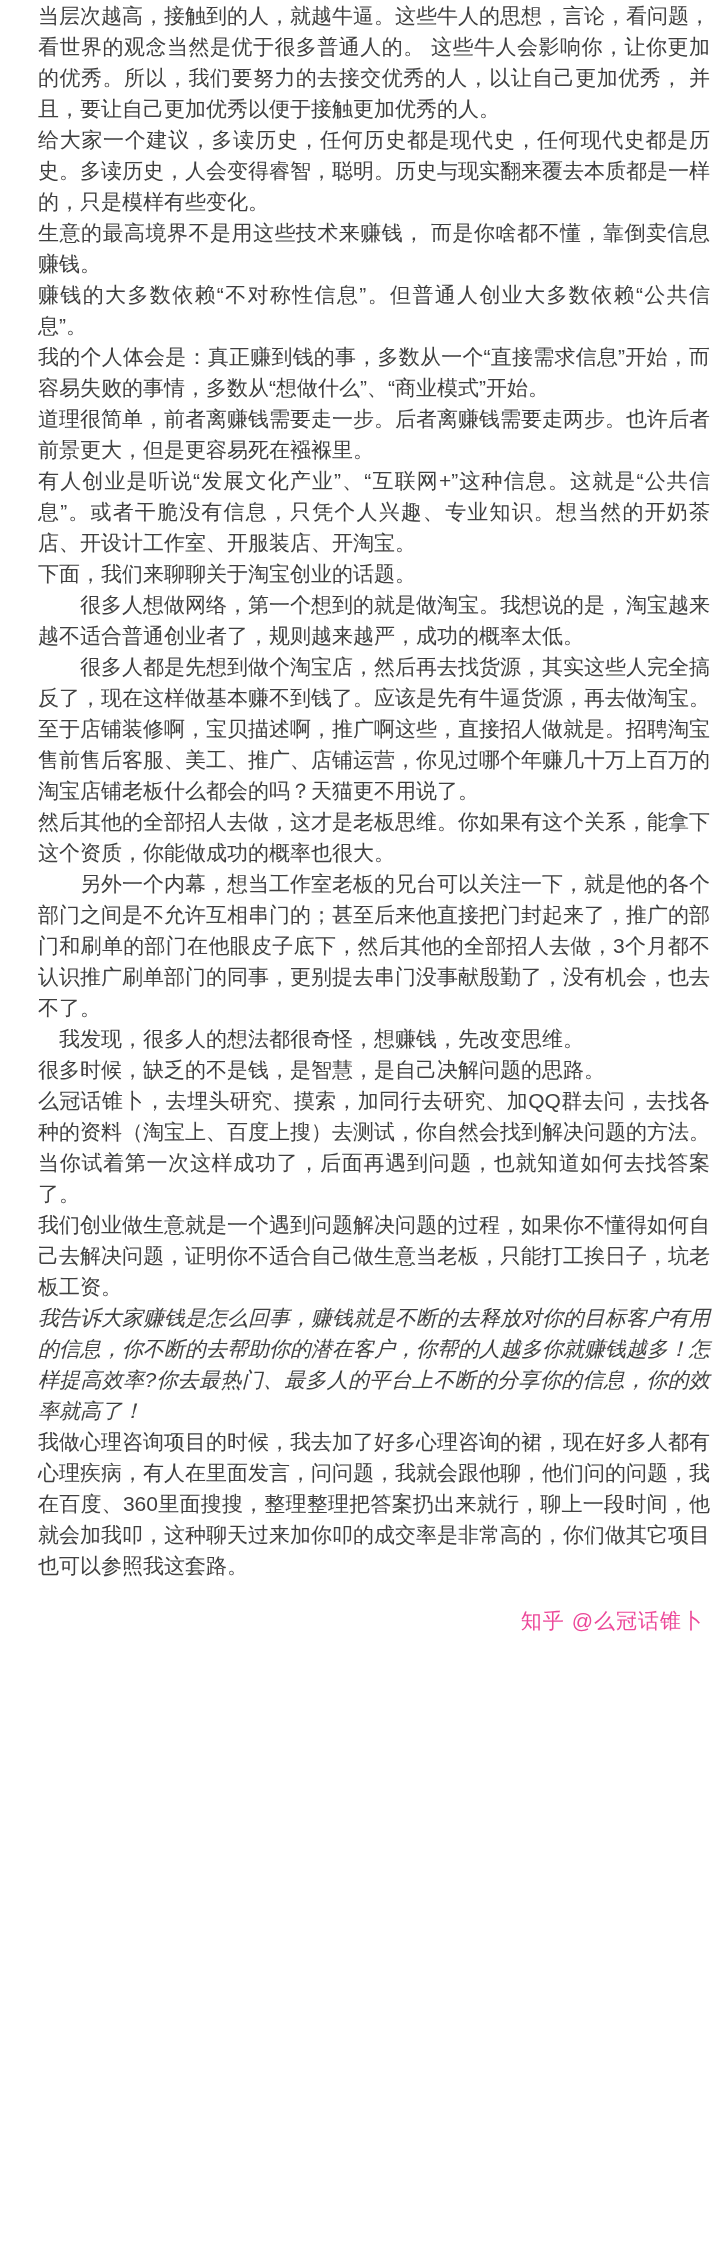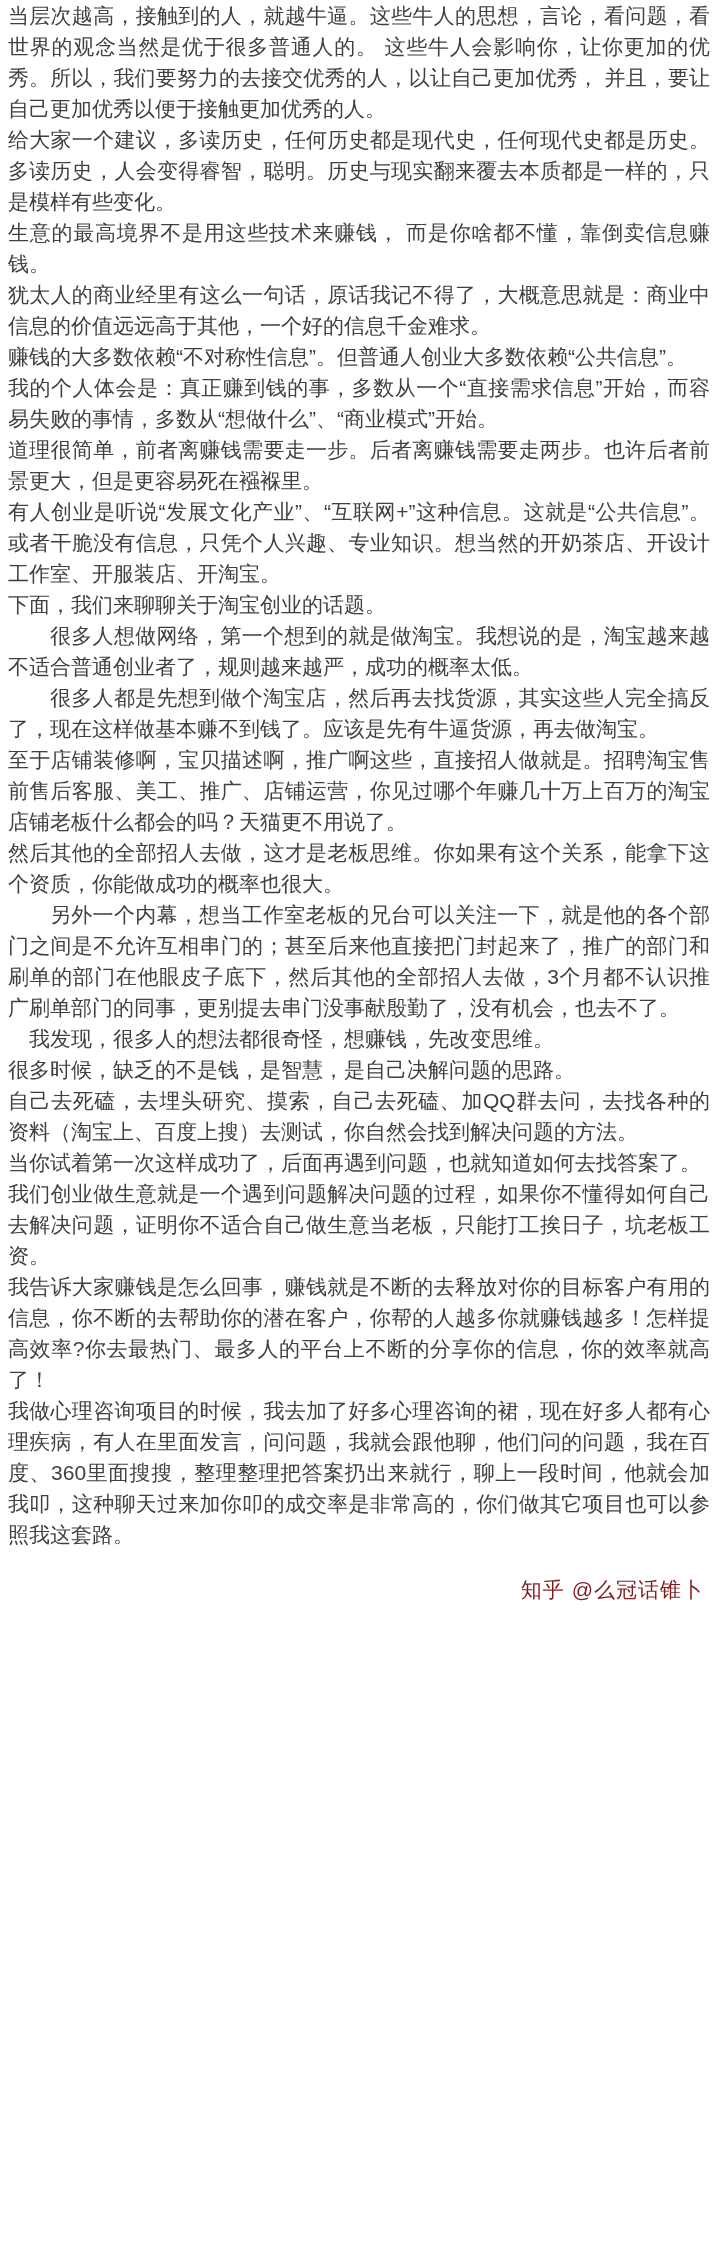--- a/index.html
+++ b/index.html
@@ -13,69 +13,69 @@
     overflow: hidden;
     box-sizing: border-box;
   }
   .article {
     padding: 0 10px 0 8px;
     font-family: "Liberation Sans", "DejaVu Sans", sans-serif;
     font-size: 21px;
     line-height: 31px;
     color: #404040;
     text-align: justify;
+    margin-left: 30px;
   }
   .article p {
     margin: 0;
   }
   
   .mt30 { margin-top: 30px; }
   .mt58 { margin-top: 58px; }
   .mt56 { margin-top: 56px; }
   .mt28 { margin-top: 28px; }
   .mt26 { margin-top: 26px; }
   .mt33 { margin-top: 33px; }
   .mt45 { margin-top: 45px; }
   .mt54 { margin-top: 54px; }
   .mt53 { margin-top: 53px; }
   .mt43 { margin-top: 43px; }
-  .mt55 { margin-top: 55px; }
+  .mt55 { margin-top: 55px; font-style: italic; }
   
   .ind1 { text-indent: 1em; }
   .ind2 { text-indent: 2em; }
   .watermark {
     margin-top: 26px;
     padding-right: 16px;
     text-align: right;
     font-family: "Liberation Sans", "DejaVu Sans", sans-serif;
     font-size: 21px;
-    color: #7f1d1d;
+    color: #ec4899;
     letter-spacing: 1px;
   }
 </style>
 </head>
 <body>
 
 <div class="article">
   <p class="mt30">当层次越高，接触到的人，就越牛逼。这些牛人的思想，言论，看问题，看世界的观念当然是优于很多普通人的。 这些牛人会影响你，让你更加的优秀。所以，我们要努力的去接交优秀的人，以让自己更加优秀， 并且，要让自己更加优秀以便于接触更加优秀的人。</p>
   <p class="mt30">给大家一个建议，多读历史，任何历史都是现代史，任何现代史都是历史。多读历史，人会变得睿智，聪明。历史与现实翻来覆去本质都是一样的，只是模样有些变化。</p>
   <p class="mt58">生意的最高境界不是用这些技术来赚钱， 而是你啥都不懂，靠倒卖信息赚钱。</p>
-  <p class="mt56">犹太人的商业经里有这么一句话，原话我记不得了，大概意思就是：商业中信息的价值远远高于其他，一个好的信息千金难求。</p>
   <p class="mt28">赚钱的大多数依赖“不对称性信息”。但普通人创业大多数依赖“公共信息”。</p>
   <p class="mt33">我的个人体会是：真正赚到钱的事，多数从一个“直接需求信息”开始，而容易失败的事情，多数从“想做什么”、“商业模式”开始。</p>
   <p>道理很简单，前者离赚钱需要走一步。后者离赚钱需要走两步。也许后者前景更大，但是更容易死在襁褓里。</p>
   <p class="mt45">有人创业是听说“发展文化产业”、“互联网+”这种信息。这就是“公共信息”。或者干脆没有信息，只凭个人兴趣、专业知识。想当然的开奶茶店、开设计工作室、开服装店、开淘宝。</p>
   <p class="mt54">下面，我们来聊聊关于淘宝创业的话题。</p>
   <p class="ind2">很多人想做网络，第一个想到的就是做淘宝。我想说的是，淘宝越来越不适合普通创业者了，规则越来越严，成功的概率太低。</p>
   <p class="ind2">很多人都是先想到做个淘宝店，然后再去找货源，其实这些人完全搞反了，现在这样做基本赚不到钱了。应该是先有牛逼货源，再去做淘宝。</p>
   <p>至于店铺装修啊，宝贝描述啊，推广啊这些，直接招人做就是。招聘淘宝售前售后客服、美工、推广、店铺运营，你见过哪个年赚几十万上百万的淘宝店铺老板什么都会的吗？天猫更不用说了。</p>
   <p>然后其他的全部招人去做，这才是老板思维。你如果有这个关系，能拿下这个资质，你能做成功的概率也很大。</p>
   <p class="ind2">另外一个内幕，想当工作室老板的兄台可以关注一下，就是他的各个部门之间是不允许互相串门的；甚至后来他直接把门封起来了，推广的部门和刷单的部门在他眼皮子底下，然后其他的全部招人去做，3个月都不认识推广刷单部门的同事，更别提去串门没事献殷勤了，没有机会，也去不了。</p>
   <p class="mt53 ind1">我发现，很多人的想法都很奇怪，想赚钱，先改变思维。</p>
   <p>很多时候，缺乏的不是钱，是智慧，是自己决解问题的思路。</p>
-  <p>自己去死磕，去埋头研究、摸索，自己去死磕、加QQ群去问，去找各种的资料（淘宝上、百度上搜）去测试，你自然会找到解决问题的方法。</p>
+  <p>么冠话锥卜，去埋头研究、摸索，加同行去研究、加QQ群去问，去找各种的资料（淘宝上、百度上搜）去测试，你自然会找到解决问题的方法。</p>
   <p>当你试着第一次这样成功了，后面再遇到问题，也就知道如何去找答案了。</p>
   <p>我们创业做生意就是一个遇到问题解决问题的过程，如果你不懂得如何自己去解决问题，证明你不适合自己做生意当老板，只能打工挨日子，坑老板工资。</p>
   <p class="mt55">我告诉大家赚钱是怎么回事，赚钱就是不断的去释放对你的目标客户有用的信息，你不断的去帮助你的潜在客户，你帮的人越多你就赚钱越多！怎样提高效率?你去最热门、最多人的平台上不断的分享你的信息，你的效率就高了！</p>
   <p>我做心理咨询项目的时候，我去加了好多心理咨询的裙，现在好多人都有心理疾病，有人在里面发言，问问题，我就会跟他聊，他们问的问题，我在百度、360里面搜搜，整理整理把答案扔出来就行，聊上一段时间，他就会加我叩，这种聊天过来加你叩的成交率是非常高的，你们做其它项目也可以参照我这套路。</p>
 </div>
 
 <div class="watermark">知乎 @么冠话锥卜</div>
 
 </body></html>

